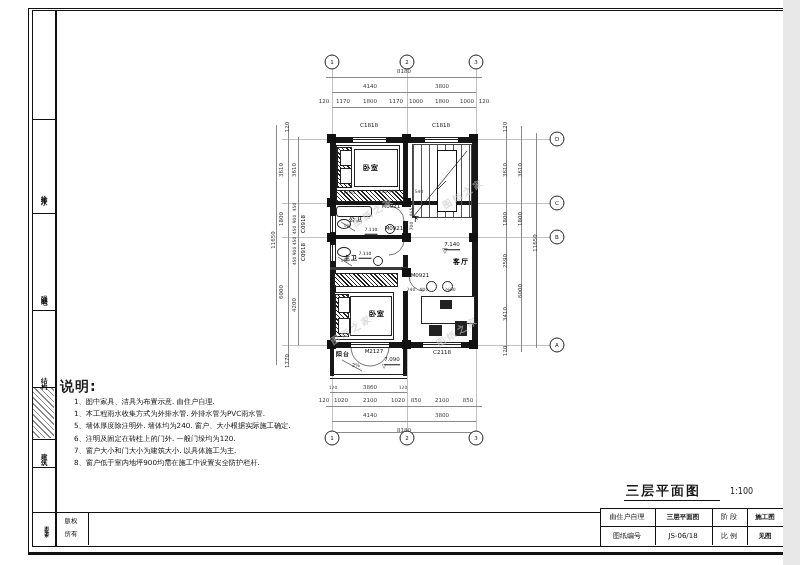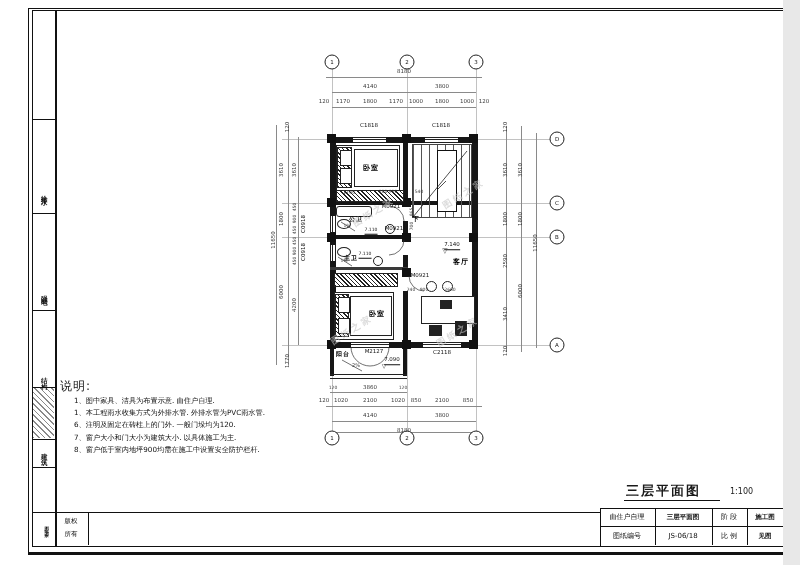--- a/index.html
+++ b/index.html
@@ -35,21 +35,21 @@
   .c-dim{color:#3c3c3c;}
   .c-tag{color:#111;}
   .c-room{color:#000;font-weight:bold;letter-spacing:1px;}
   .c-level{color:#111;border-bottom:.5px solid #111;padding-bottom:1px;}
   .c-grid{width:13px;height:13px;border:1px solid #222;border-radius:50%;background:#fff;
           text-align:center;line-height:12px;font-size:7px;color:#111;}
   .c-wm{color:#c6c6c6;letter-spacing:3px;opacity:.6;font-weight:bold;}
   .c-strip{writing-mode:vertical-rl;transform:translate(-50%,-50%);letter-spacing:2px;color:#111;font-weight:bold;}
   
   #notes{position:absolute;left:60px;top:378px;width:270px;}
-  #notes-title{font-size:12px;font-weight:normal;letter-spacing:1px;}
+  #notes-title{font-size:14px;font-weight:bold;letter-spacing:1px;}
   .note-line{font-size:7.2px;line-height:12.2px;white-space:nowrap;color:#111;padding-left:14px;}
   
   #plan-title-text{position:absolute;left:626px;top:482px;font-size:13px;font-weight:bold;letter-spacing:2px;}
   #plan-title-scale{position:absolute;left:730px;top:487px;font-size:8px;}
   #plan-title-underline{position:absolute;left:624px;top:500px;width:96px;height:1.4px;background:#111;}
   
   .tb-border{position:absolute;left:600px;top:508px;width:183px;height:37px;border:1.6px solid #111;}
   .tb-v{position:absolute;top:508px;width:1px;height:37px;background:#111;}
   .tb-h{position:absolute;left:600px;top:526px;width:183px;height:1px;background:#111;}
   .tb-cell{position:absolute;transform:translate(-50%,-50%);white-space:nowrap;font-size:7px;color:#111;}
@@ -276,20 +276,21 @@
       <span class="plan-label c-wm" style="left: 464px; top: 194px; font-size: 9px; transform: translate(-50%, -50%) rotate(-32deg);">图纸之家</span>
       <span class="plan-label c-wm" style="left: 352px; top: 330px; font-size: 9px; transform: translate(-50%, -50%) rotate(-32deg);">图纸之家</span>
       <span class="plan-label c-wm" style="left: 458px; top: 332px; font-size: 9px; transform: translate(-50%, -50%) rotate(-32deg);">图纸之家</span>
     </div>
 
   <div id="notes">
     <div id="notes-title">说明:</div>
     <div id="notes-list">
         <div class="note-line">1、图中家具、洁具为布置示意. 由住户自理.</div>
         <div class="note-line">1、本工程雨水收集方式为外排水管. 外排水管为PVC雨水管.</div>
+        <div class="note-line">5、墙体厚度除注明外. 墙体均为240. 窗户、大小根据实际施工确定.</div>
         <div class="note-line">6、注明及固定在砖柱上的门外. 一般门垛均为120.</div>
         <div class="note-line">7、窗户大小和门大小为建筑大小. 以具体施工为主.</div>
         <div class="note-line">8、窗户低于室内地坪900均需在施工中设置安全防护栏杆.</div>
       </div>
   </div>
 
   <span id="plan-title-text">三层平面图</span>
   <span id="plan-title-scale">1:100</span>
   <div id="plan-title-underline"></div>
 

